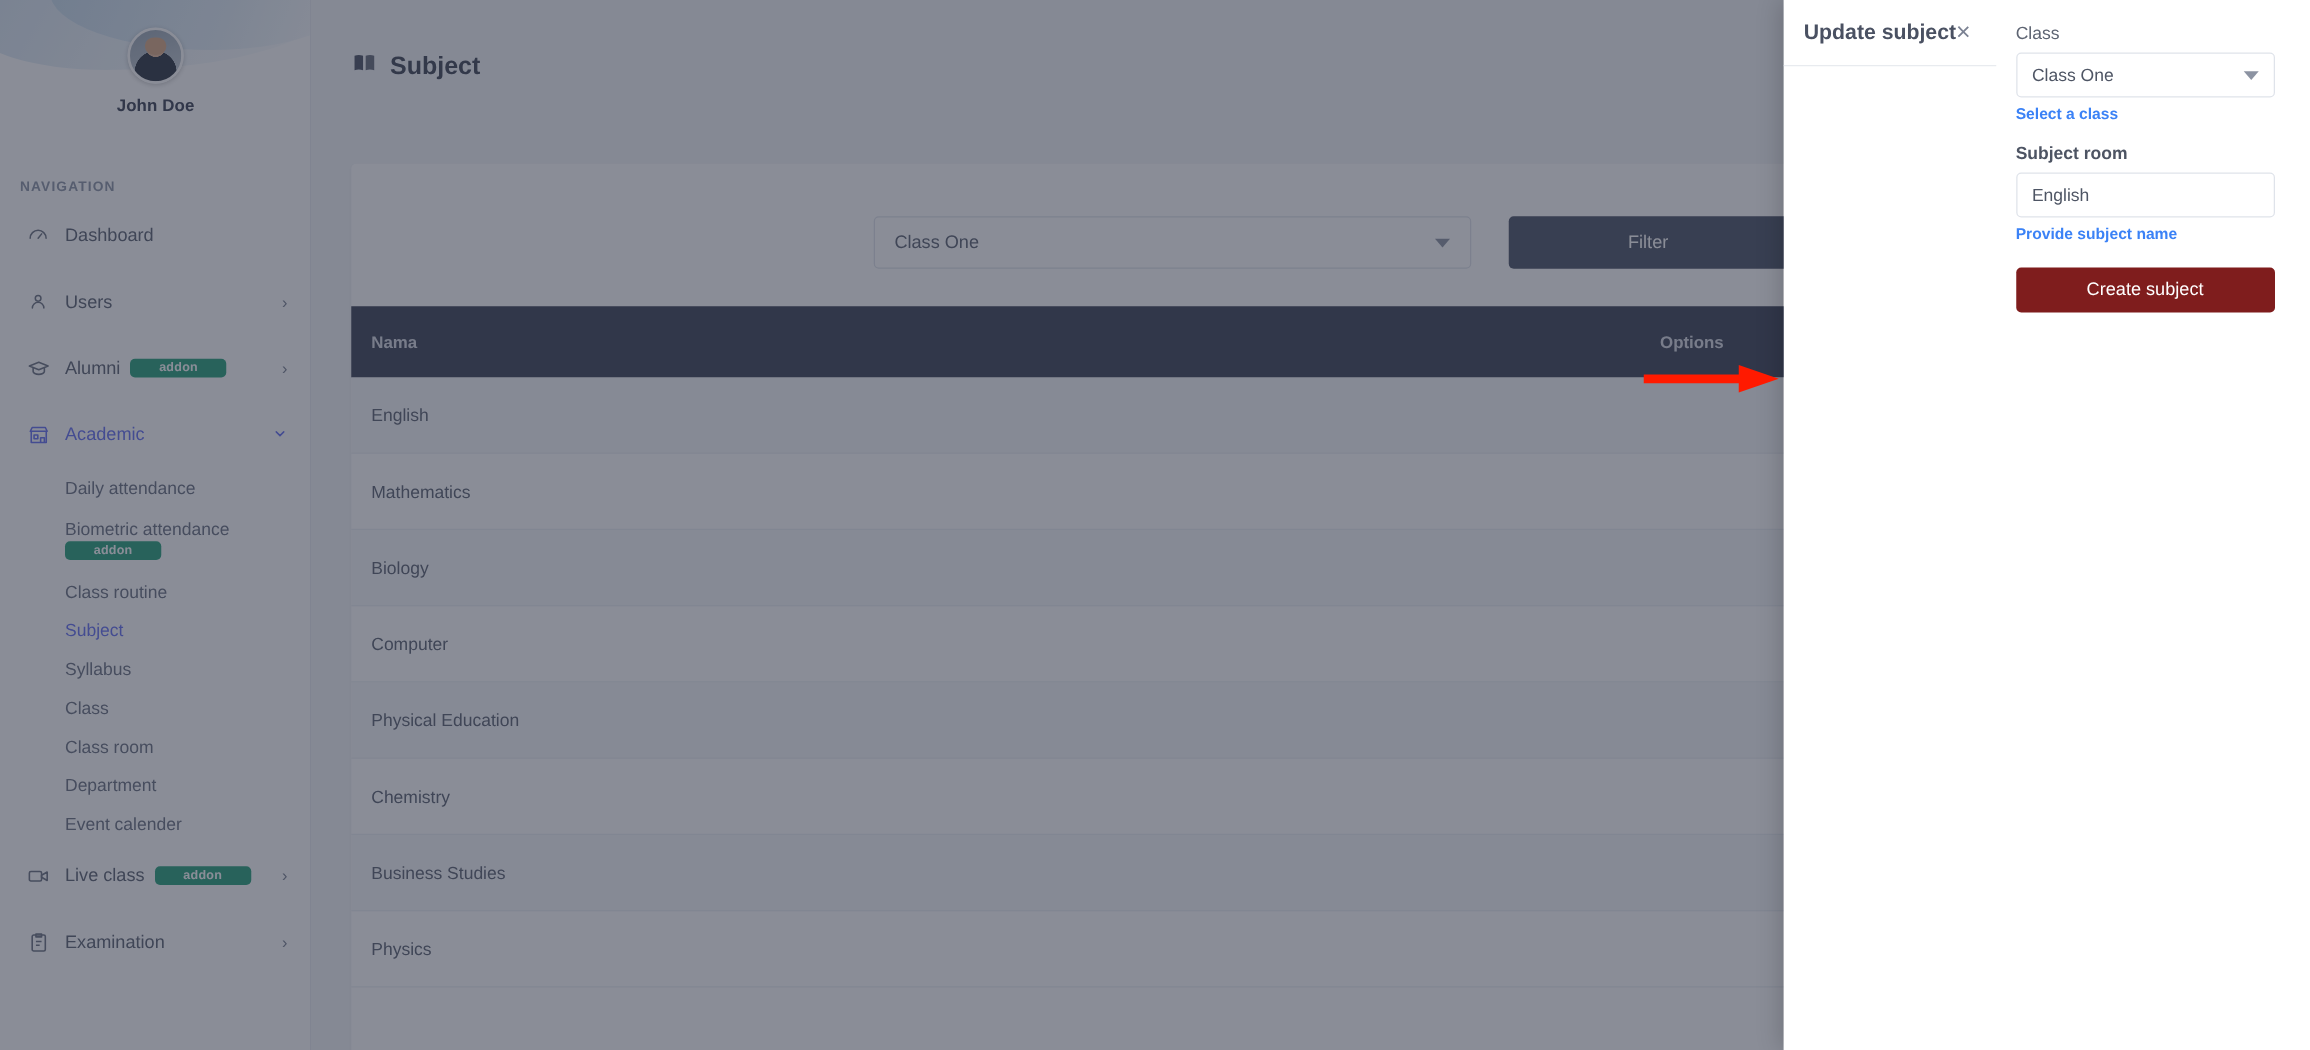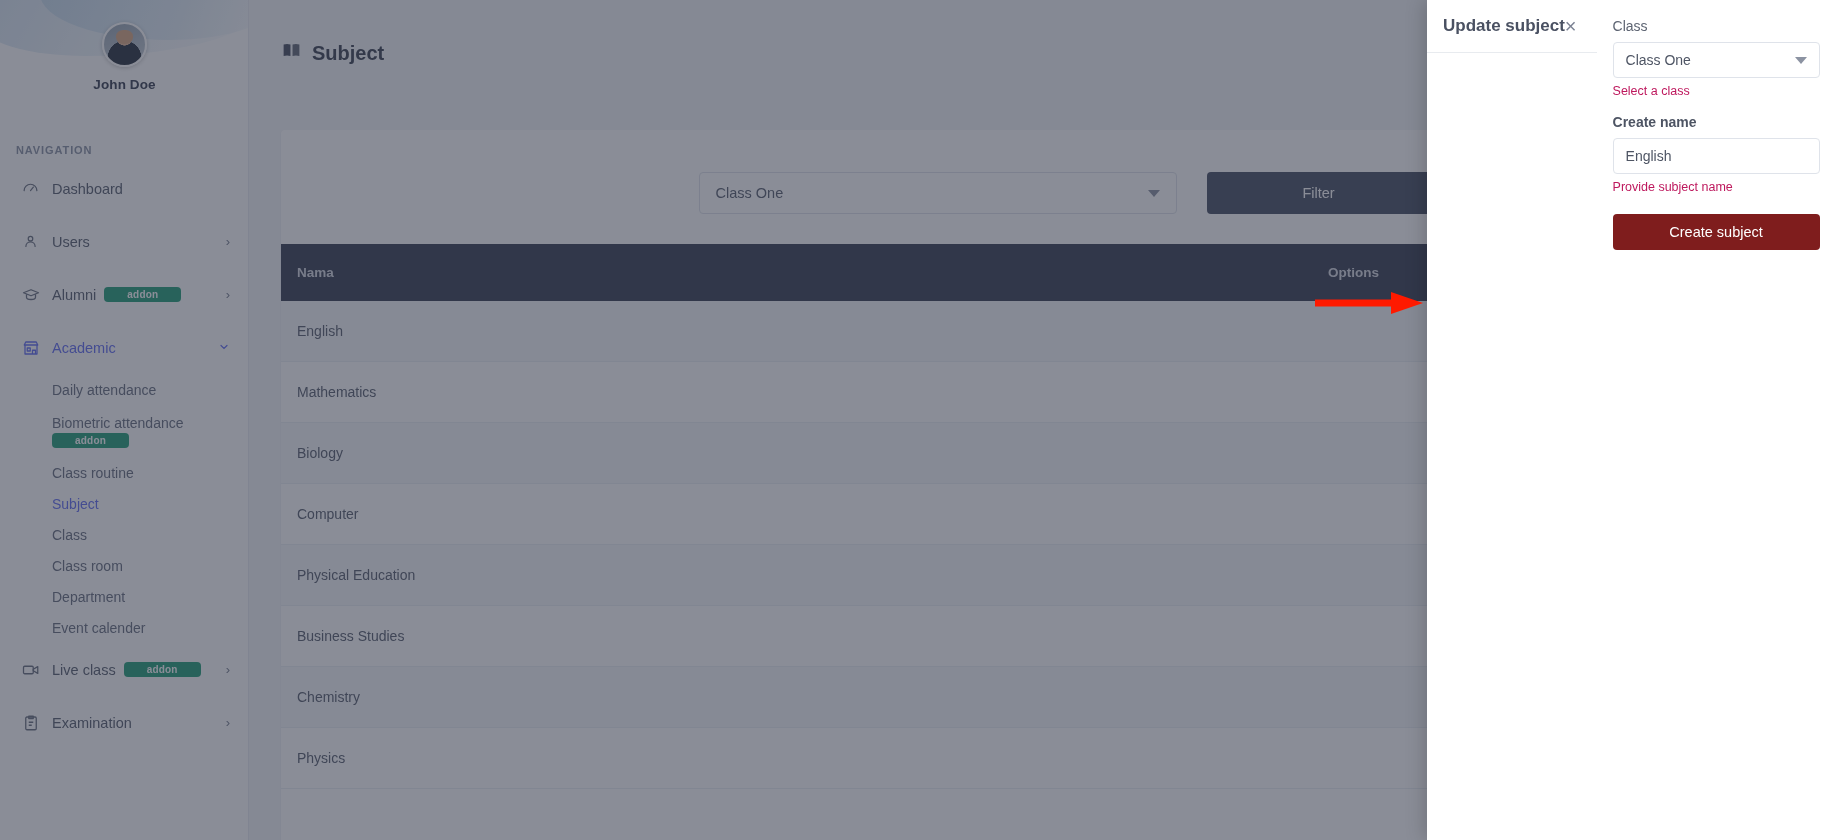--- a/index.html
+++ b/index.html
@@ -180,21 +180,21 @@
     border: 1px solid #dfe3ea; border-radius: 4px;
     display:flex; align-items:center; justify-content:space-between;
     padding: 0 12px; font-size:14px; color:#4e5564; background:#fff;
   }
   .fld-input input {
     border:none; outline:none; width:100%;
     font-size:14px; color:#4e5564;
     font-family:"Liberation Sans", sans-serif;
     background:transparent;
   }
-  .fld-help { font-size:12.5px; color:#be185d; margin: 6px 0 16px 0; }
+  .fld-help { font-size:12.5px; color:#3b82f6; margin: 6px 0 16px 0; font-weight: bold; }
   .btn-create {
     width: 100%; height: 36px; border:none; border-radius:4px;
     background: #7f1d1d; color:#fff; font-size:14.5px;
     cursor:pointer; margin-top: 4px;
     font-family:"Liberation Sans", sans-serif;
   }
 
   
   .arrow {
     position: absolute; z-index: 70;
@@ -287,20 +287,23 @@
         </div>
         <div class="sub-item sub-tall">
           <span>Biometric attendance</span>
           <span class="badge-addon ln2">addon</span>
         </div>
         <div class="sub-item">
           <span>Class routine</span>
         </div>
         <div class="sub-item active">
           <span>Subject</span>
+        </div>
+        <div class="sub-item">
+          <span>Syllabus</span>
         </div>
         <div class="sub-item">
           <span>Class</span>
         </div>
         <div class="sub-item">
           <span>Class room</span>
         </div>
         <div class="sub-item">
           <span>Department</span>
         </div>
@@ -381,25 +384,25 @@
               </tr>
             <tr>
                 <td>Computer</td>
                 <td></td>
               </tr>
             <tr>
                 <td>Physical Education</td>
                 <td></td>
               </tr>
             <tr>
+                <td>Chemistry</td>
+                <td></td>
+              </tr>
+            <tr>
                 <td>Business Studies</td>
-                <td></td>
-              </tr>
-            <tr>
-                <td>Chemistry</td>
                 <td></td>
               </tr>
             <tr>
                 <td>Physics</td>
                 <td></td>
               </tr>
           </tbody>
         </table>
       </div>
     </section>
@@ -414,21 +417,21 @@
     </div>
 
     <div class="drawer-body">
       <div class="fld-label">Class</div>
       <div class="fld-select">
         <span>Class One</span>
         <span class="caret"></span>
       </div>
       <div class="fld-help">Select a class</div>
 
-      <div class="fld-label bold">Create name</div>
+      <div class="fld-label bold">Subject room</div>
       <div class="fld-input">
         <input type="text" value="English" style="">
       </div>
       <div class="fld-help">Provide subject name</div>
 
       <button class="btn-create">Create subject</button>
     </div>
   </aside>
 
   <svg class="arrow" viewBox="0 0 115 26">

